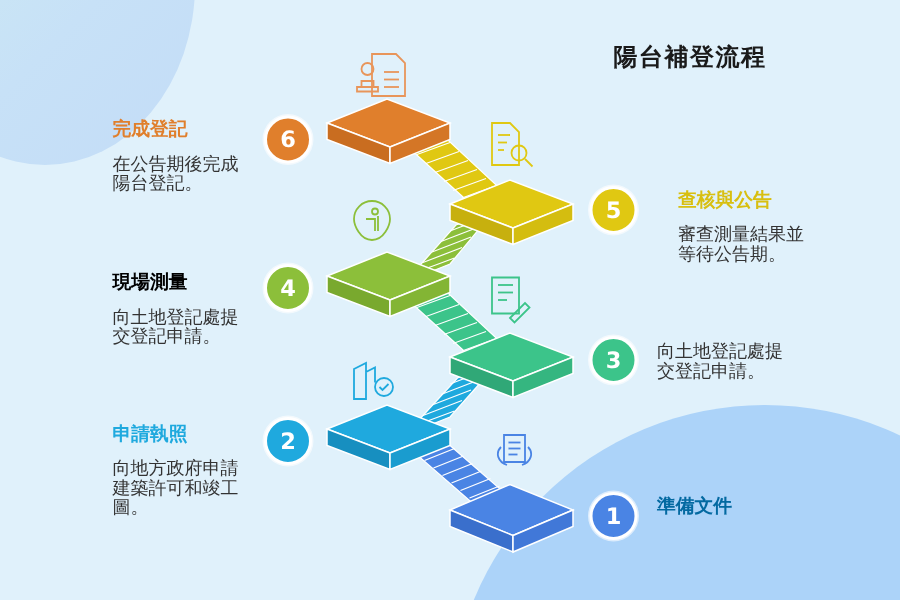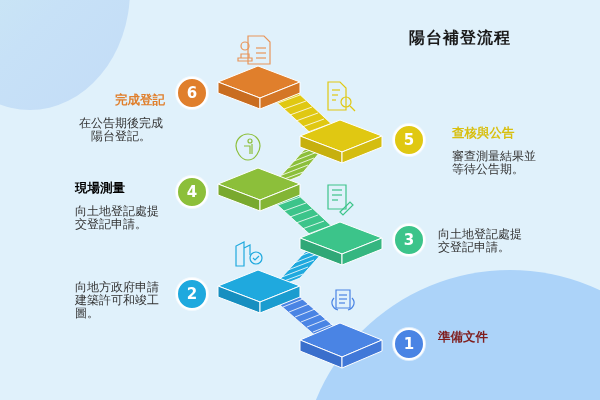--- a/index.html
+++ b/index.html
@@ -181,33 +181,34 @@
   </g>
 </svg>
 
 <div class="badge" style="left:393px;top:328px;background:#4a84e4;">1</div>
 <div class="badge" style="left:176px;top:278px;background:#1fa9de;">2</div>
 <div class="badge" style="left:393px;top:224px;background:#3cc48a;">3</div>
 <div class="badge" style="left:176px;top:176px;background:#8cbf3a;">4</div>
 <div class="badge" style="left:393px;top:124px;background:#e0c812;">5</div>
 <div class="badge" style="left:176px;top:77px;background:#e07f2c;">6</div>
 
-<div class="step-label" style="left:75px;top:92px;text-align:center;">
+<div class="step-label" style="left:75px;top:78px;">
   <div class="step-title" style="color:#e07f2c;">完成登記</div>
   <div class="step-desc">在公告期後完成陽台登記。</div>
 </div>
 <div class="step-label" style="left:452px;top:125px;">
   <div class="step-title" style="color:#d8bf10;">查核與公告</div>
   <div class="step-desc">審查測量結果並等待公告期。</div>
 </div>
 <div class="step-label" style="left:75px;top:180px;">
   <div class="step-title" style="color:#000000;">現場測量</div>
   <div class="step-desc">向土地登記處提交登記申請。</div>
 </div>
 <div class="step-label" style="left:438px;top:228px;">
   <div class="step-desc">向土地登記處提交登記申請。</div>
 </div>
 <div class="step-label" style="left:75px;top:281px;">
+  <div class="step-title" style="color:#1fa9de;">申請執照</div>
   <div class="step-desc">向地方政府申請建築許可和竣工圖。</div>
 </div>
 <div class="step-label" style="left:438px;top:329px;">
-  <div class="step-title" style="color:#7f1d1d;">準備文件</div>
+  <div class="step-title" style="color:#0369a1;">準備文件</div>
 </div>
 
 </body></html>

